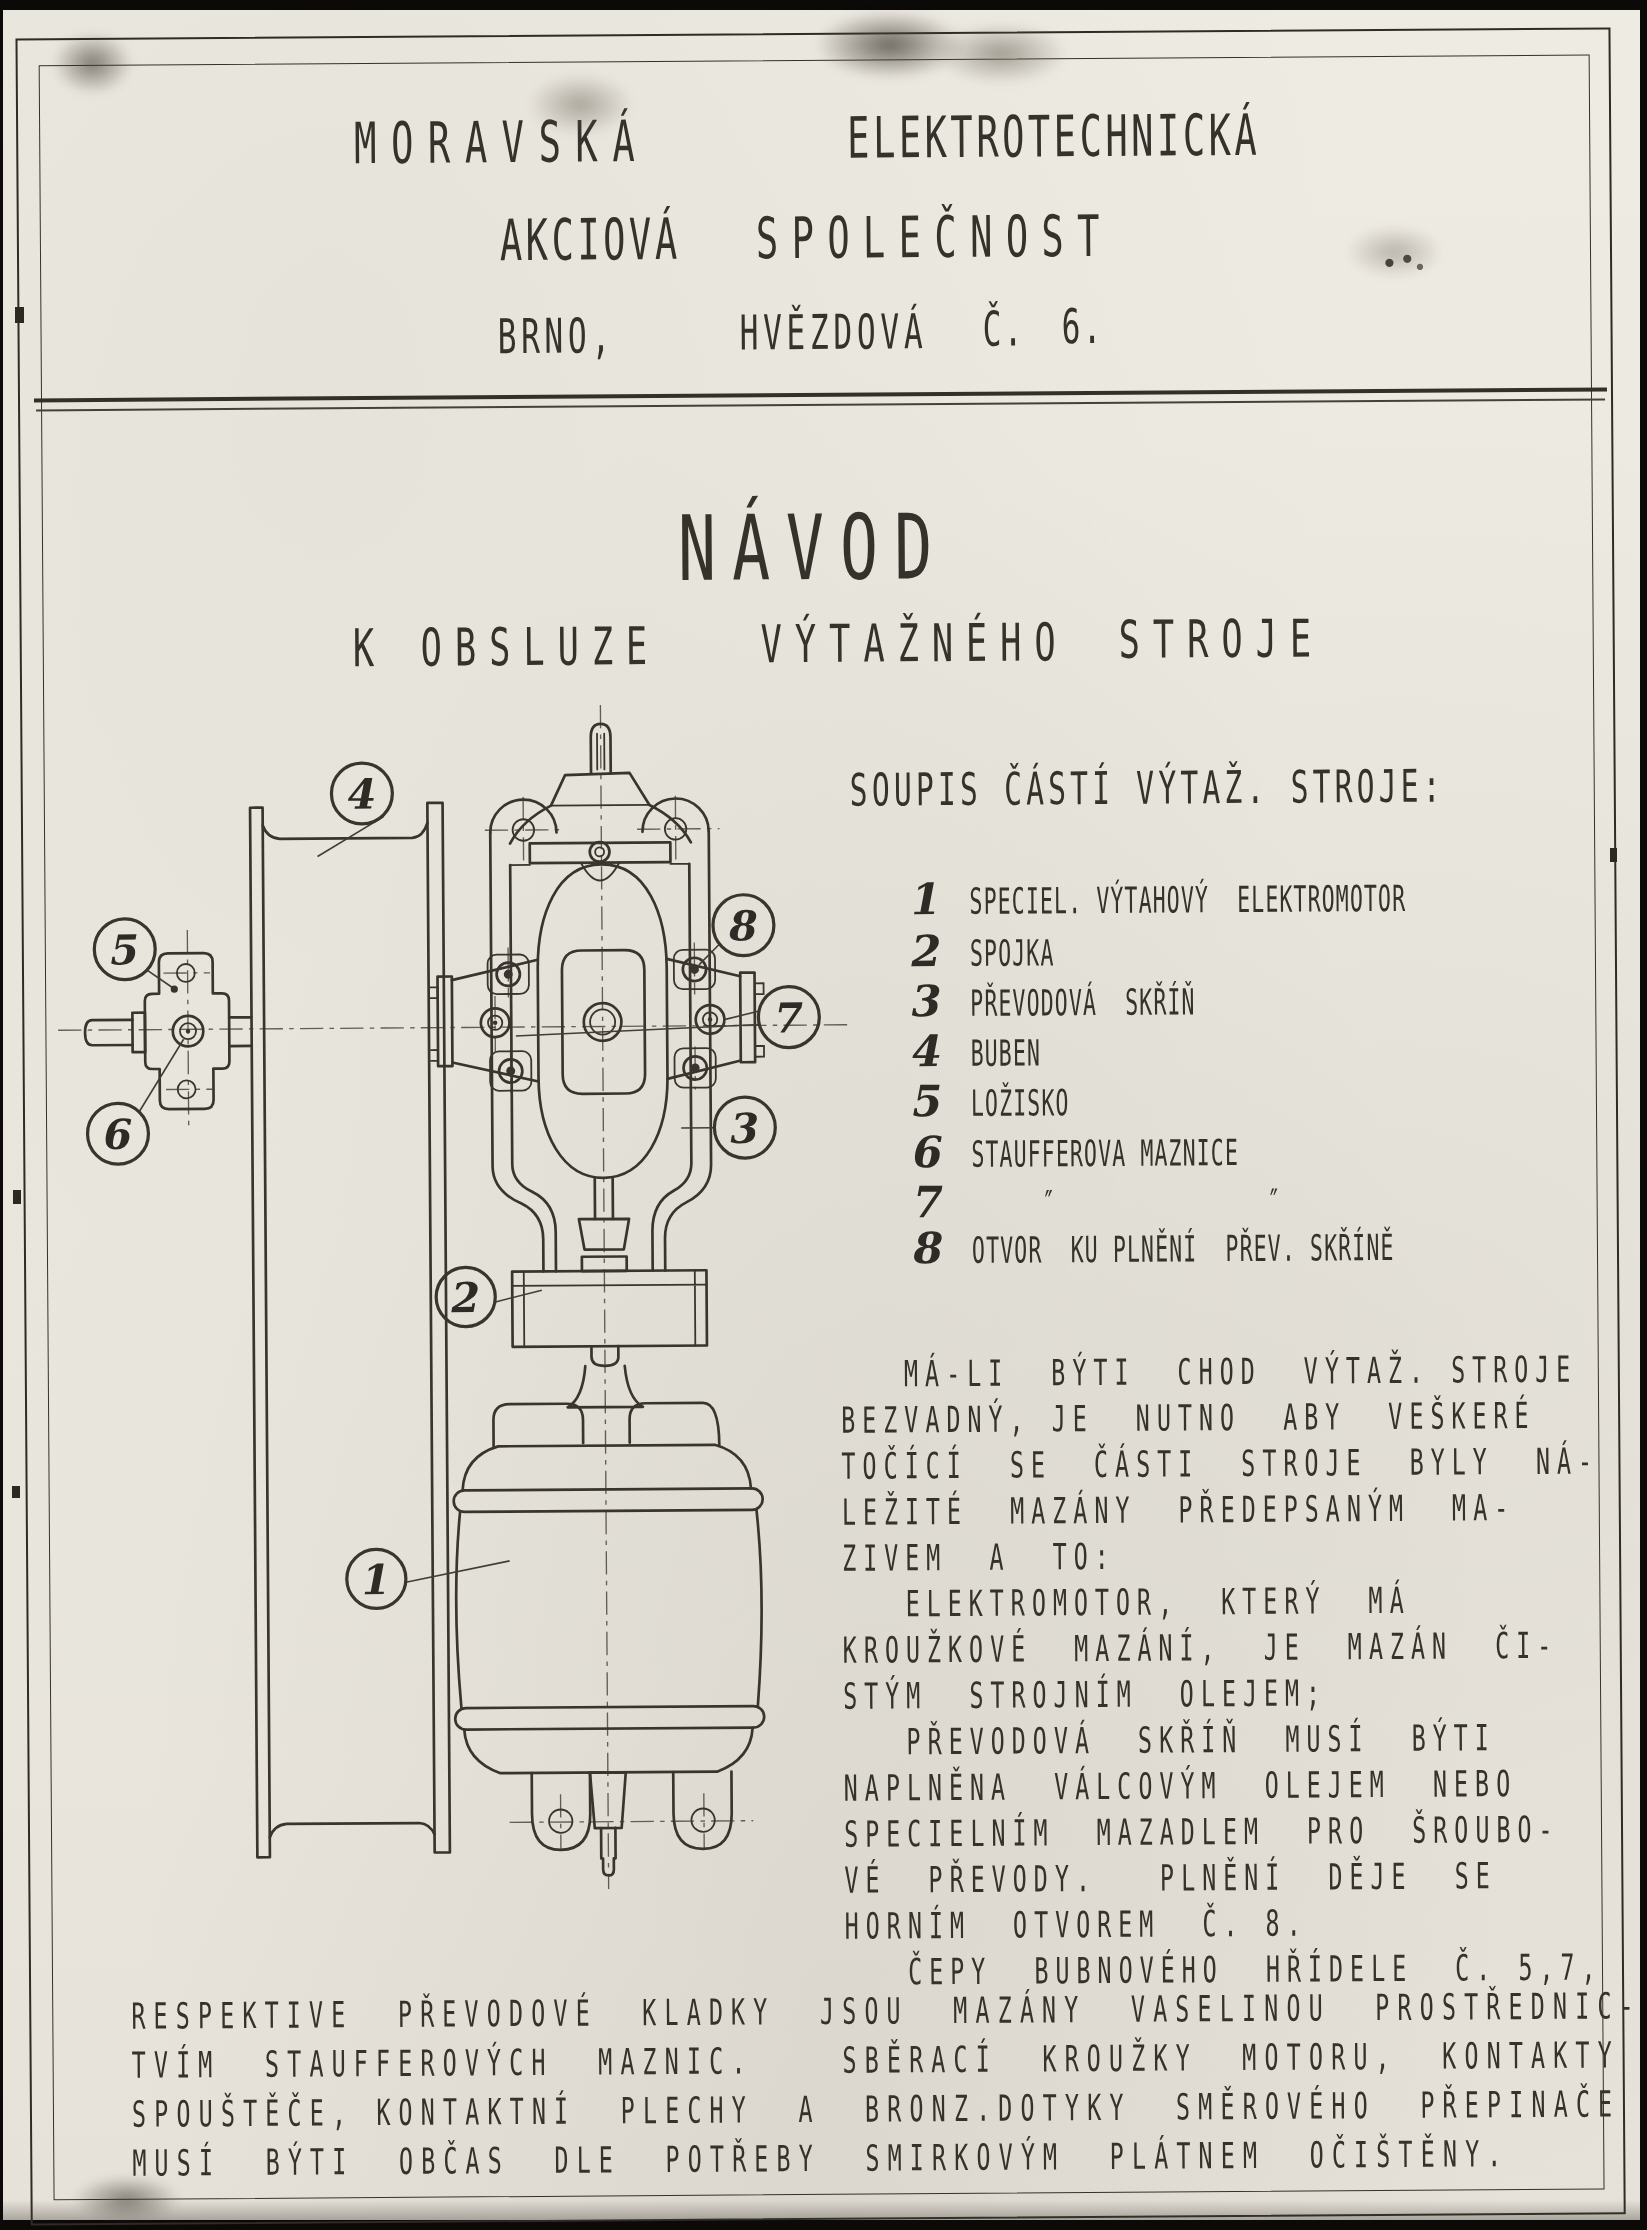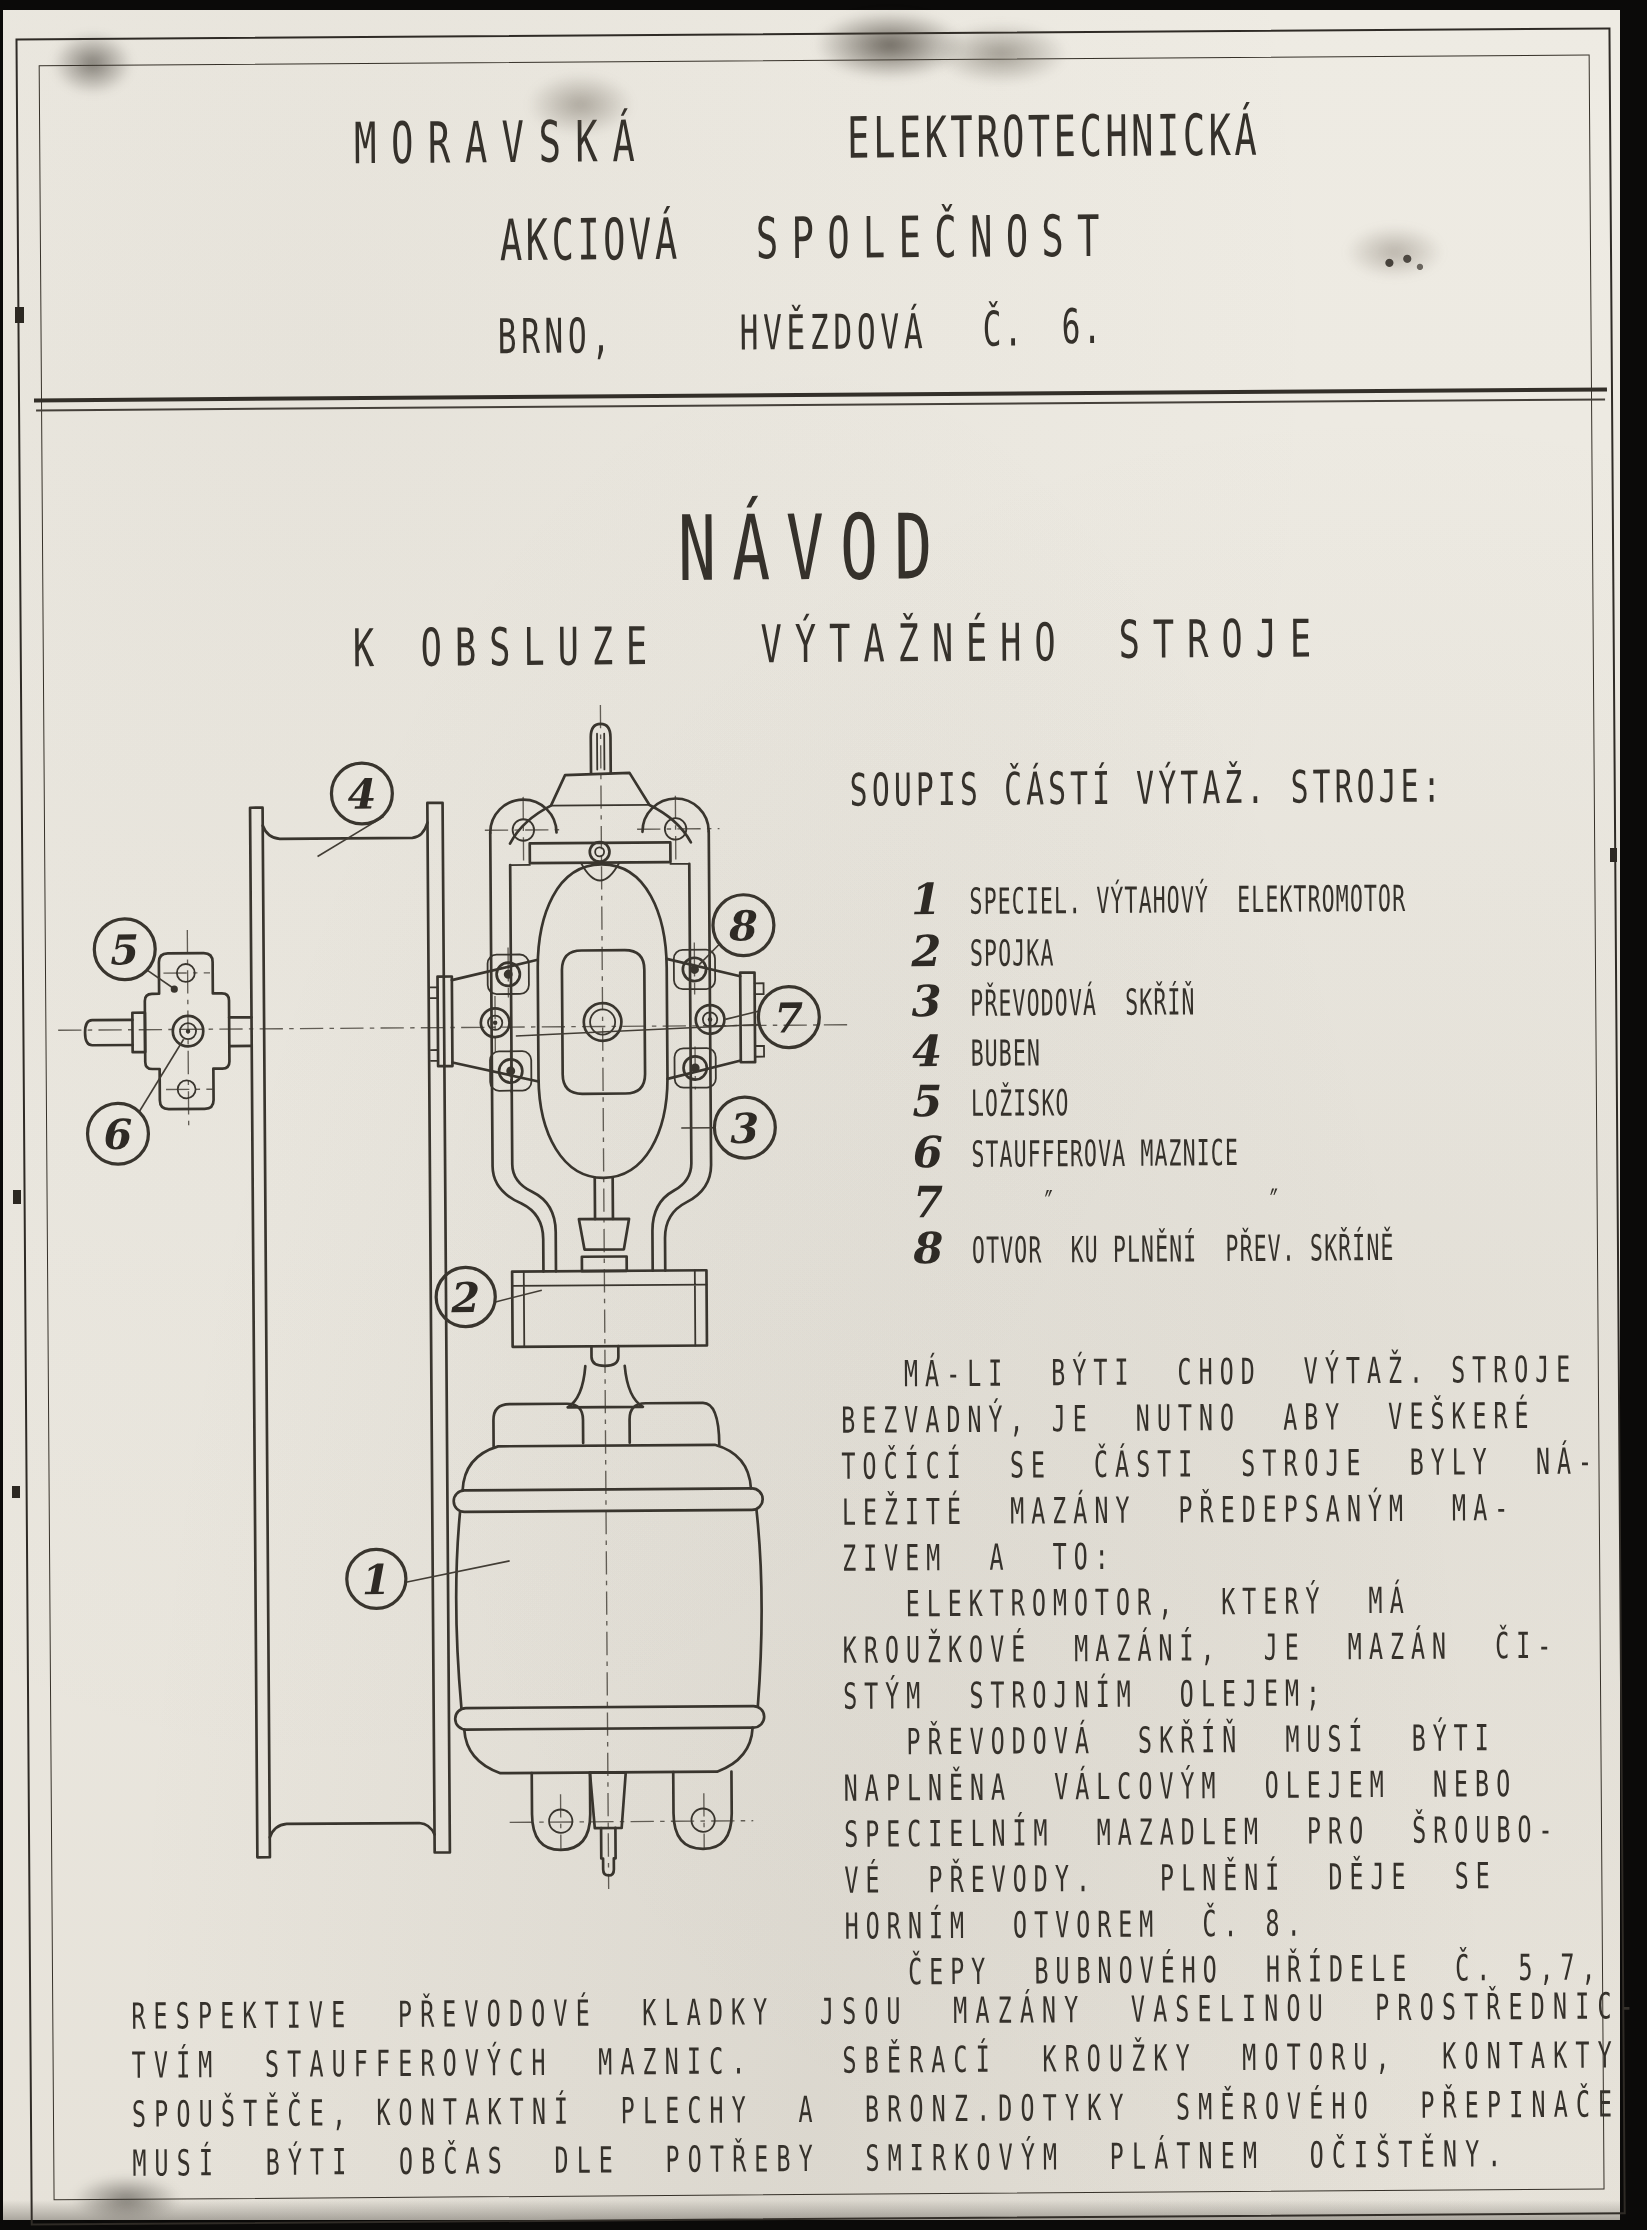--- a/index.html
+++ b/index.html
@@ -4,21 +4,21 @@
 <style>
   html,body{margin:0;padding:0;background:#0b0a09;}
   #stage{position:relative;width:1648px;height:2230px;overflow:hidden;background:#0b0a09;
          font-family:"DejaVu Sans Mono","Liberation Mono",monospace;color:#35312b;}
   
   #paper{position:absolute;left:2.7px;top:9.9px;width:1617px;height:2210px;background:#ece9e1;
          background-image:
            radial-gradient(ellipse at 20% 15%, rgba(120,110,95,.06), transparent 55%),
            radial-gradient(ellipse at 85% 60%, rgba(120,110,95,.07), transparent 50%),
            radial-gradient(ellipse at 50% 95%, rgba(90,85,75,.08), transparent 60%),
-           linear-gradient(180deg, #eeebe3 0%, #ebe8e0 55%, #e6e2d9 100%);}
+           linear-gradient(180deg, #eeebe3 0%, #ebe8e0 55%, #e6e2d9 100%); padding-left: 20px;}
   #paper:after{content:"";position:absolute;left:0;right:0;bottom:0;height:19.7px;
          background:linear-gradient(180deg, rgba(0,0,0,0) 0%, rgba(60,55,48,.35) 100%);}
   .tilt{position:absolute;left:0;top:0;width:1617px;height:2210px;transform:rotate(-0.4deg);transform-origin:806px 1102px;}
   
   .frame-outer{position:absolute;left:19.7px;top:23px;width:1591px;height:2183px;border:2.7px solid #2f2b26;}
   .frame-inner{position:absolute;left:43px;top:50px;width:1549px;height:2133px;border:1.8px solid #363129;}
   
   .t{position:absolute;white-space:pre;transform-origin:left top;color:#35312b;}
   .hdr{font-size:57px;transform:scaleX(.65);}
   .hdr3{font-size:48px;transform:scaleX(.65);}

